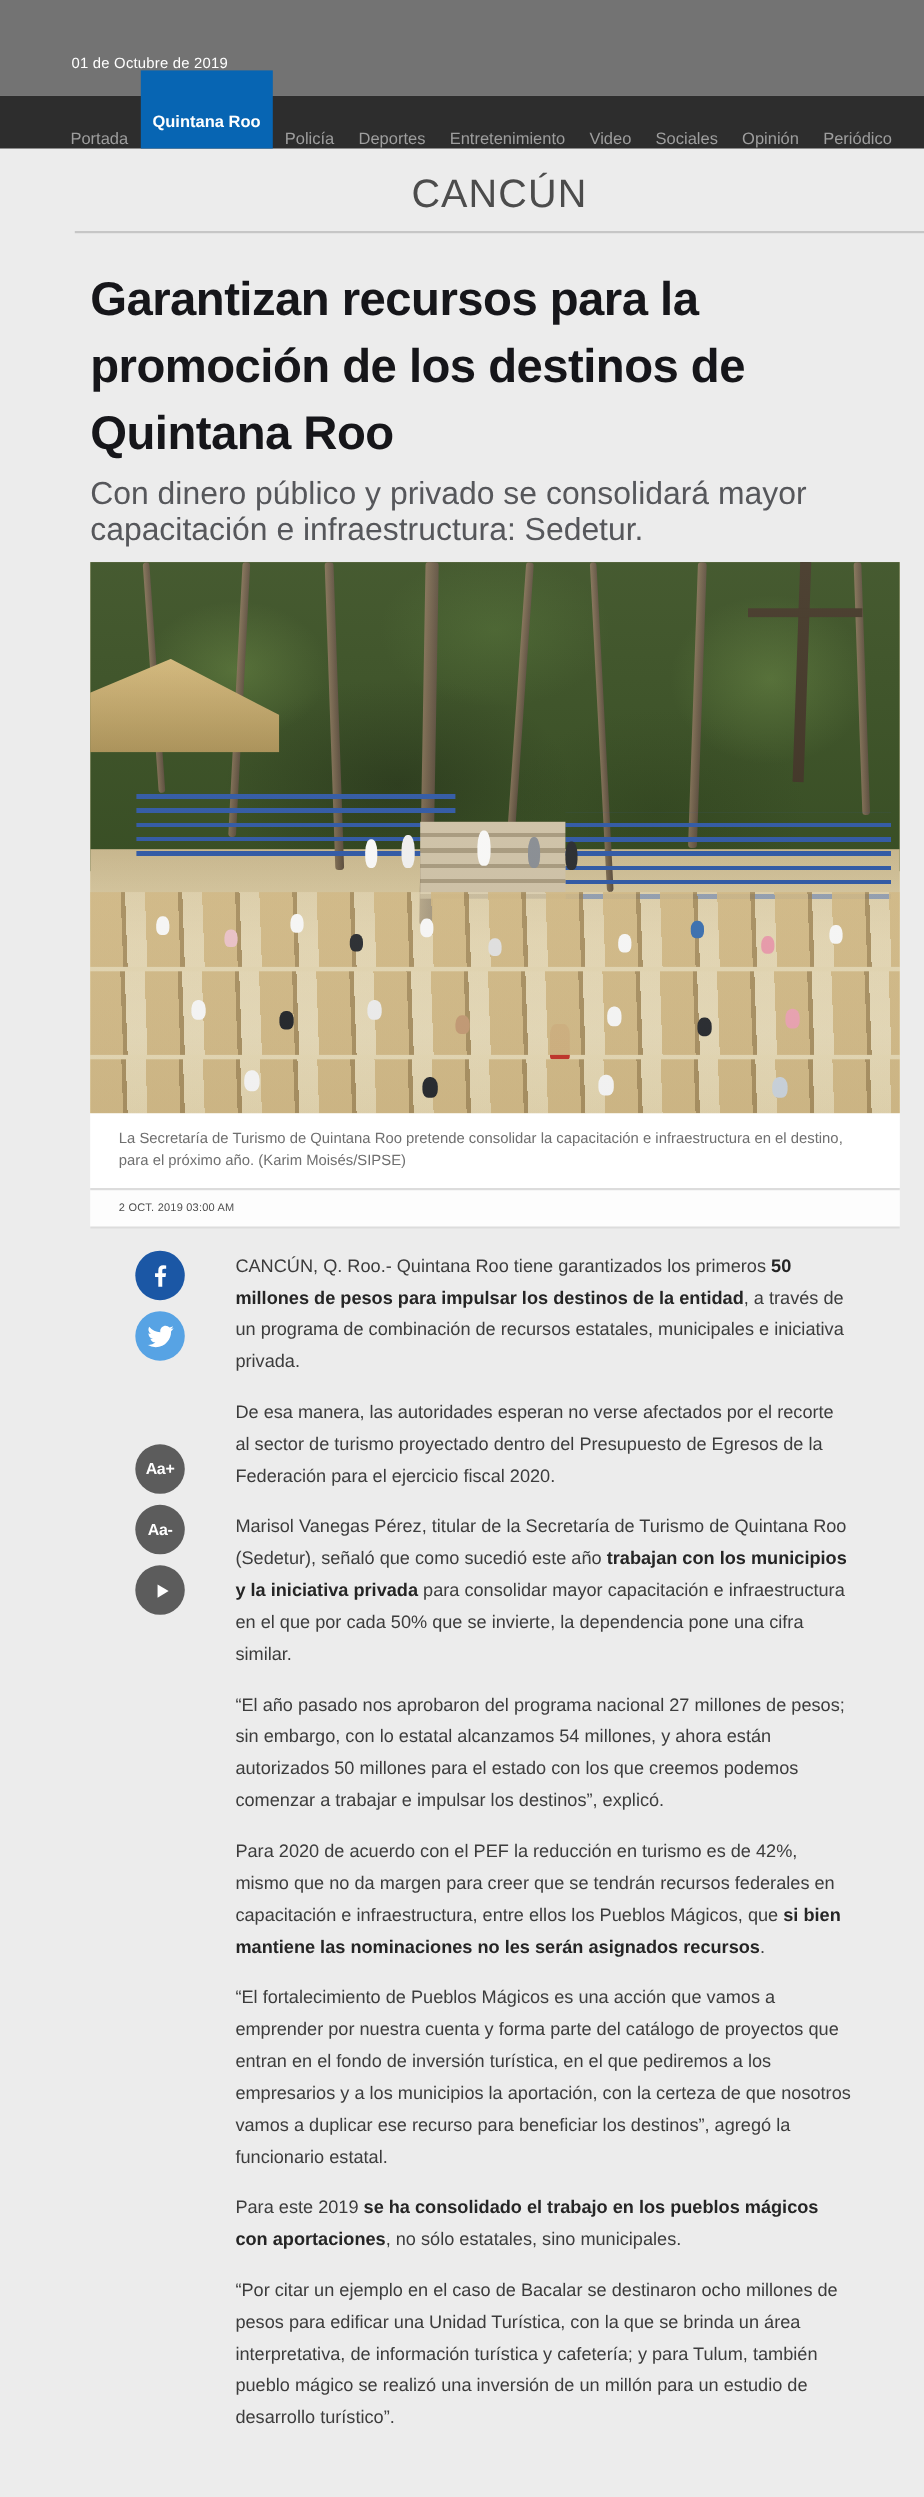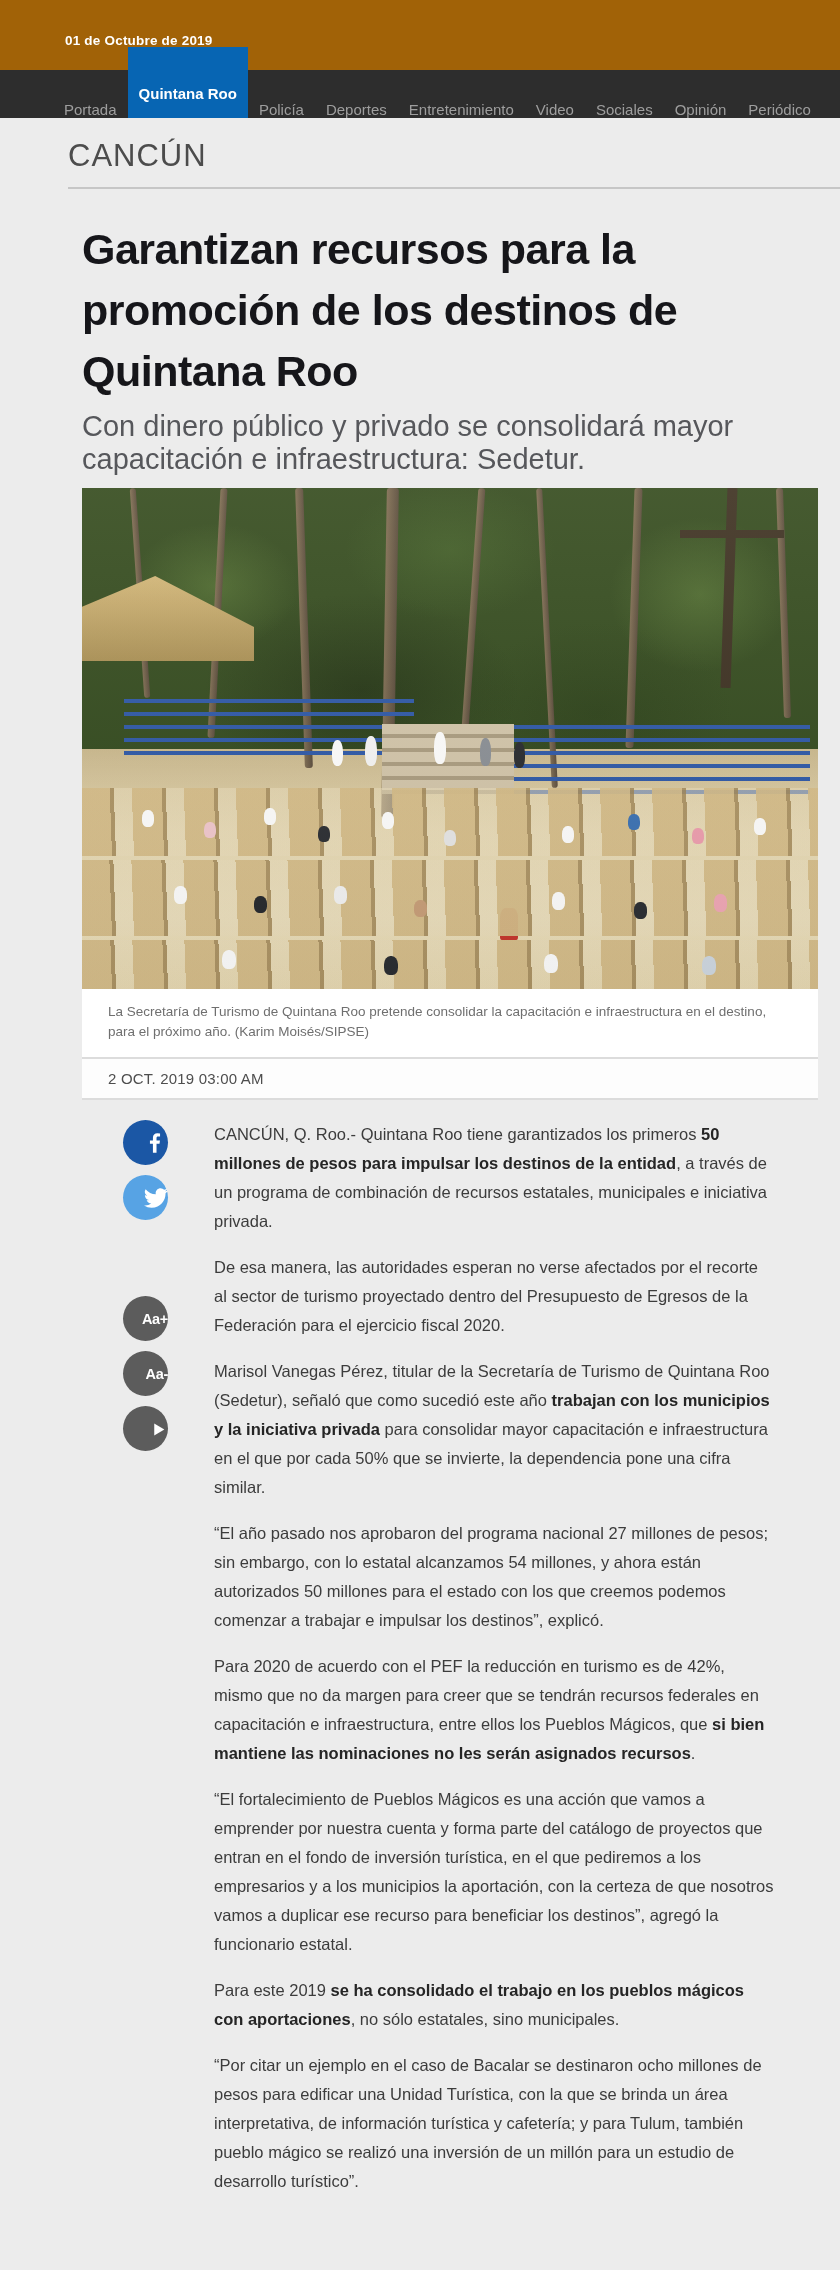--- a/index.html
+++ b/index.html
@@ -4,29 +4,29 @@
 <style>
   * { margin:0; padding:0; box-sizing:border-box; }
   html,body { width:840px; }
   body {
     height:2270px; overflow:hidden;
     background:#ececec;
     font-family:"Liberation Sans","DejaVu Sans",sans-serif;
     color:#3c3c3c;
   }
   
-  .top-bar { height:70px; background:#a16207; display:flex; align-items:flex-end; padding:0 0 22px 65px;font-weight:bold; }
+  .top-bar { height:87px; background:#737373; display:flex; align-items:flex-end; padding:0 0 22px 65px; }
   .top-bar-date { color:#fff; font-size:13.5px; letter-spacing:.2px; }
   
   .main-nav { height:48px; background:#2d2d2d; display:flex; align-items:flex-end; padding-left:53px; position:relative; z-index:2; }
   .nav-item { display:block; height:48px; line-height:48px; padding:16px 11px; color:#9e9e9e; font-size:15px; text-decoration:none; cursor:pointer; white-space:nowrap; }
   .nav-item.active { height:71px; padding-top:23px; background:#0765b3; color:#fff; font-weight:700; }
   
   .category-row { padding:20px 0 0 68px; }
-  .category-title { font-size:31px; font-weight:100; letter-spacing:1px; color:#4c4c4c; }
+  .category-title { font-size:36px; font-weight:100; letter-spacing:1px; color:#4c4c4c;text-align:center; }
   .category-divider { height:2px; background:#c6c6c6; margin:13px 0 0 68px; }
   
   .article { width:736px; margin-left:82px; }
   .article-title { margin-top:30px; font-size:43px; line-height:61px; letter-spacing:-.5px; font-weight:800; color:#16161a; }
   .article-subtitle { margin-top:8px; font-size:29px; line-height:33px; color:#56575b; margin-bottom:12px; }
   
   .photo { position:relative; width:736px; height:501px; overflow:hidden; background:#e3d5ae; }
   .ph-jungle { position:absolute; left:0; top:0; width:100%; height:56%;
     background-color:#31491d;
     background-image:
@@ -46,25 +46,25 @@
   .bleacher.right { left:432px; top:228px; width:296px; height:82px; }
   .steps { position:absolute; left:300px; top:236px; width:132px; height:70px;
     background:repeating-linear-gradient(180deg,#d3c6ab 0 10px,#aa9c80 10px 14px); }
   .pole { position:absolute; background:#3a2e20; }
   .chair-row { position:absolute; left:0; width:100%;
     background:repeating-linear-gradient(88deg, rgba(215,190,138,.95) 0 30px, rgba(168,142,94,.9) 30px 34px, rgba(236,223,189,.55) 34px 52px); }
   .person { position:absolute; border-radius:45% 45% 38% 38%; }
   .ph-overlay { position:absolute; inset:0; background:linear-gradient(180deg, rgba(255,246,220,.10), rgba(0,0,0,.06)); }
   
   .image-caption { width:736px; background:#fff; padding:13px 26px 15px; font-size:13.5px; line-height:20px; color:#6f6f6f; }
-  .date-bar { width:736px; background:#fdfdfd; border-top:2px solid #dcdcdc; border-bottom:2px solid #dcdcdc; padding:11px 26px; font-size:15px; color:#4e4e4e; letter-spacing:.2px; }
+  .date-bar { width:736px; background:#fdfdfd; border-top:2px solid #dcdcdc; border-bottom:2px solid #dcdcdc; padding:11px 26px; font-size:10px; color:#4e4e4e; letter-spacing:.2px; }
   
   .article-body { display:flex; margin-top:20px; }
   .social-col { width:132px; padding-left:41px; display:flex; flex-direction:column; }
-  .circle-btn { width:45px; height:45px; border-radius:50%; display:flex; align-items:center; justify-content:flex-end; margin-bottom:10px; cursor:pointer; border:none; color:#fff; }
+  .circle-btn { width:45px; height:45px; border-radius:50%; display:flex; align-items:center; justify-content:center; margin-bottom:10px; cursor:pointer; border:none; color:#fff; }
   .fb { background:#1b57a5; }
   .tw { background:#57a3e4; }
   .gray { background:#5c5c5c; font-weight:700; font-size:14.5px; letter-spacing:-.3px; }
   .gap-lg { margin-top:66px; }
   .circle-btn svg { display:block; }
   .text-col { width:560px; font-size:16.5px; line-height:29px; color:#3c3c3c; }
   .byline { margin:0; }
   .text-col p { margin:0 0 17px; }
   .text-col p:first-of-type { margin-top:0; }
   .text-col strong { font-weight:700; color:#252525; }

